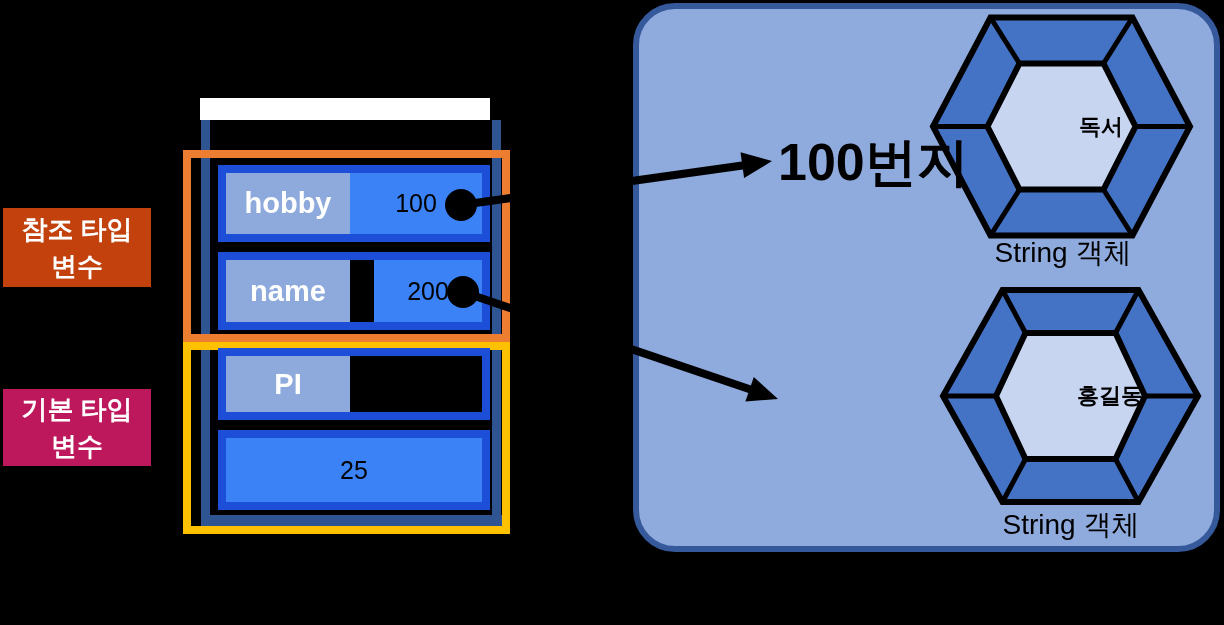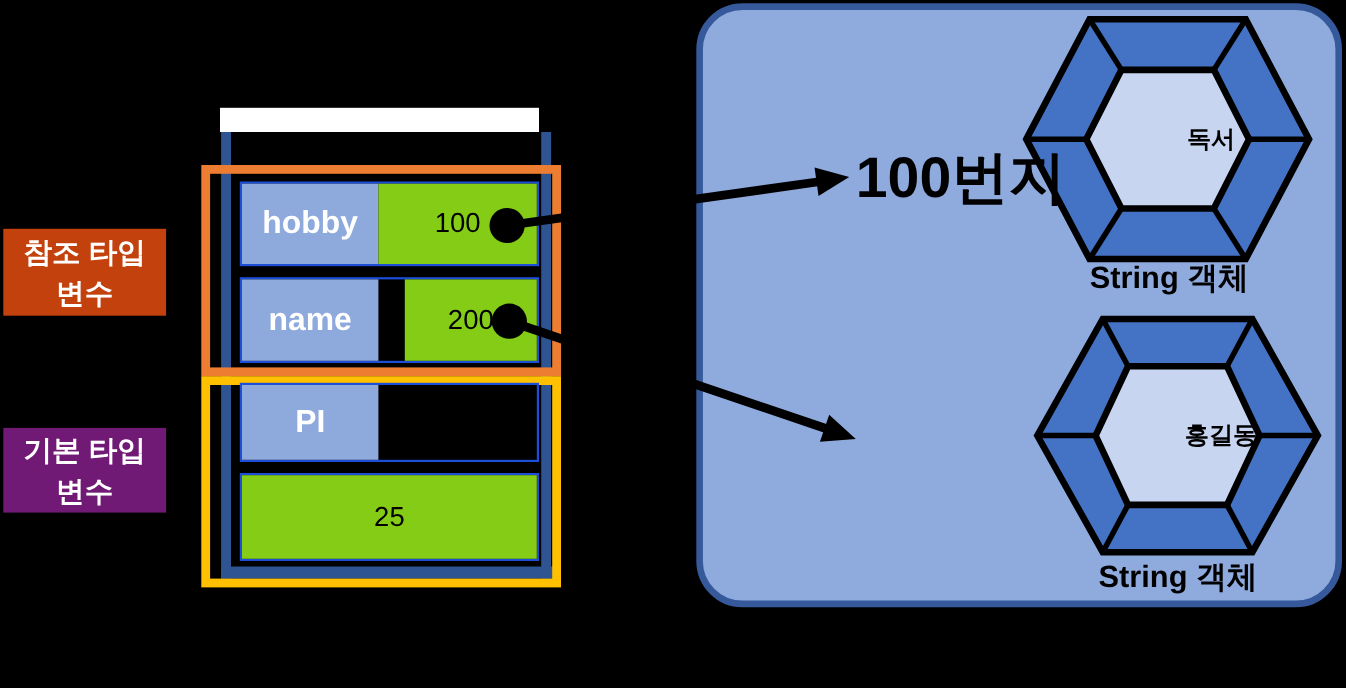--- a/index.html
+++ b/index.html
@@ -8,45 +8,45 @@
     font-family:"Liberation Sans", sans-serif; overflow:hidden;
   }
   
   .side-label {
     position:absolute; left:3px; width:148px;
     display:flex; align-items:center; justify-content:center; text-align:center;
     color:#ffffff; font-weight:bold; font-size:26px; line-height:37px;
     white-space:pre-line;
   }
   .side-label.ref  { top:208px; height:79px; background:#c2410c; }
-  .side-label.prim { top:389px; height:77px; background:#701a75;text-align:center; }
+  .side-label.prim { top:389px; height:77px; background:#be185d;text-align:center; }
 
   
   .white-bar { position:absolute; left:200px; top:98px; width:290px; height:22px; background:#ffffff; }
   .wall { position:absolute; background:#2E5491; }
   .wall.left   { left:201px; top:120px; width:9px;  height:406px; }
   .wall.right  { left:492px; top:120px; width:9px;  height:406px; }
   .wall.bottom { left:201px; top:515px; width:308px; height:11px; }
 
   
   .frame { position:absolute; left:183px; width:327px; height:192px; box-sizing:border-box; }
   .frame.orange { top:150px; border:8px solid #ED7D31; }
   .frame.yellow { top:342px; border:8px solid #FFC000; }
 
   
   .row {
     position:absolute; left:218px; width:272px; box-sizing:border-box;
-    border:2px solid #1d4ed8; display:flex;
+    border:8px solid #1d4ed8; display:flex;
   }
   .row .cell { display:flex; align-items:center; justify-content:center; }
   .row .cell.name {
     flex:0 0 124px; background:#8EA9DB; color:#ffffff; font-weight:bold; font-size:29px;
   }
   .row .cell.val {
-    flex:1 1 auto; background:#84cc16; color:#000000; font-size:25px;
+    flex:1 1 auto; background:#3b82f6; color:#000000; font-size:25px;
   }
   .row.r1 { top:165px; height:77px; }
   .row.r2 { top:252px; height:78px;gap:24px; }
   .row.r3 { top:348px; height:72px; }
   .row.r4 { top:430px; height:80px; }
 
   
   .heap {
     position:absolute; left:633px; top:3px; width:587px; height:549px; box-sizing:border-box;
     background:#8FAADC; border:6px solid #35599A; border-radius:42px;
@@ -64,21 +64,21 @@
 
   .hexlabel {
     position:absolute; transform:translate(-50%,-50%); color:#000000;
     font-size:22px; font-weight:600; white-space:nowrap;margin-left:40px;
   }
   .hexlabel.h1 { left:1061px; top:127px; }
   .hexlabel.h2 { left:1070px; top:396px; }
 
   .caption {
     position:absolute; transform:translateX(-50%); color:#000000;
-    font-weight:bold; font-size:28px; line-height:28px; white-space:nowrap;
+    font-weight:normal; font-size:28px; line-height:28px; white-space:nowrap;
   }
   .caption.c1 { left:1063px; top:239px; }
   .caption.c2 { left:1071px; top:511px; }
 </style>
 </head>
 <body>
 
 <div class="canvas">
 
   <div class="side-label ref">참조 타입

